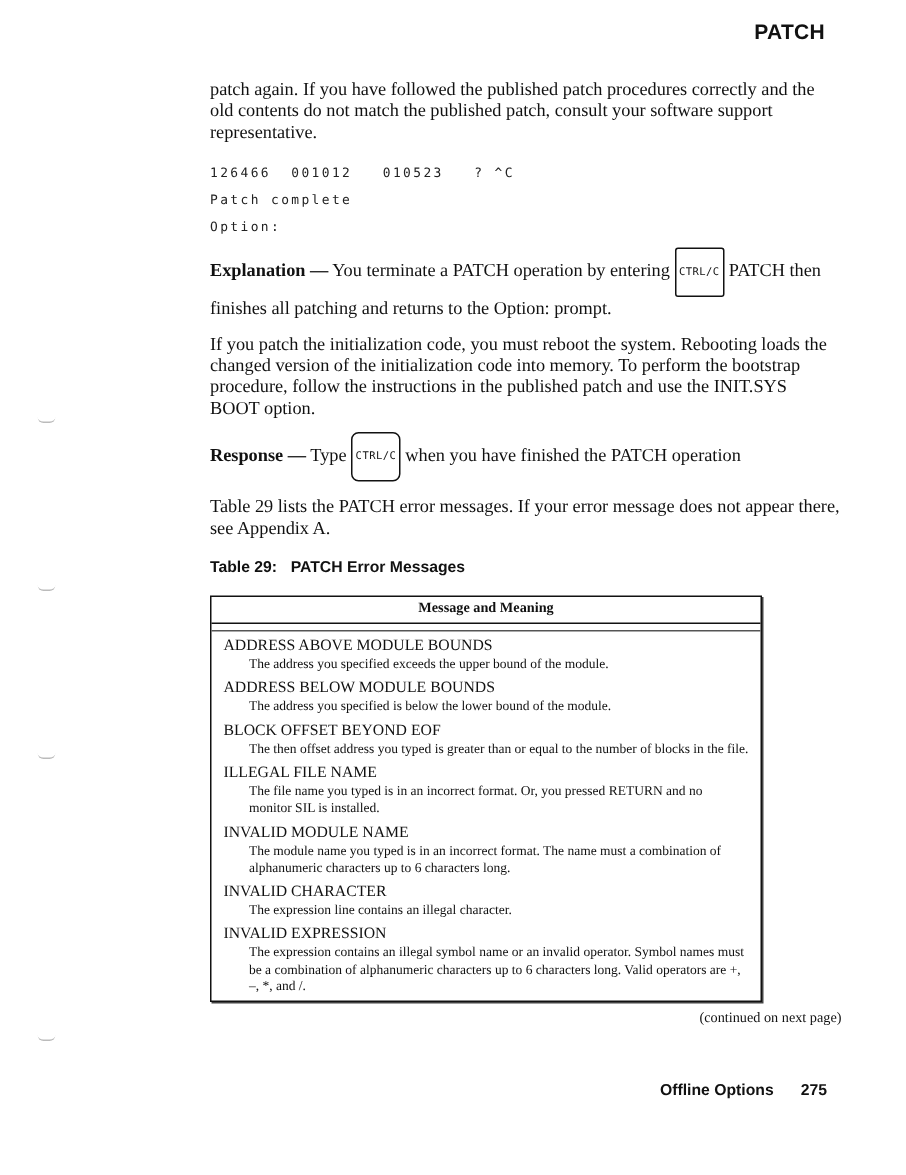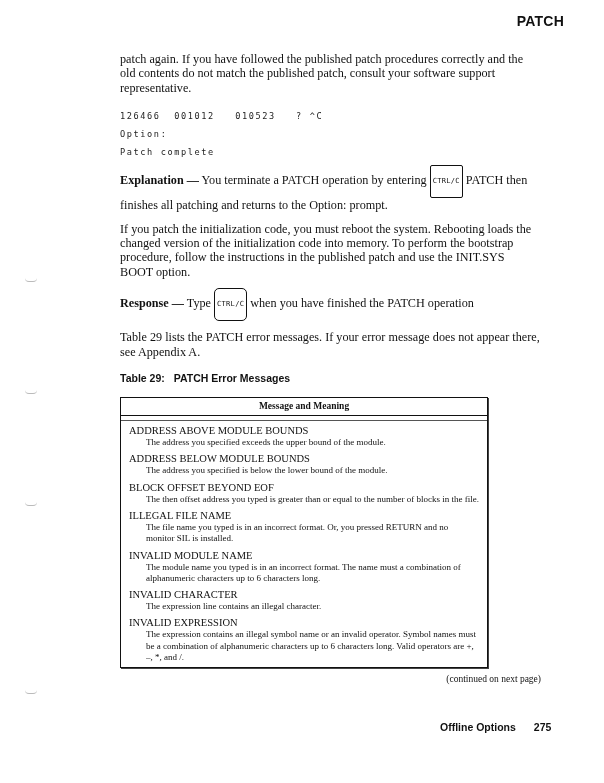--- a/index.html
+++ b/index.html
@@ -1,24 +1,24 @@
 <!DOCTYPE html>
 <html><head>
   <meta charset="utf-8">
   <style>
     html, body { margin: 0; padding: 0; background: #ffffff; }
     body {
       width: 604px; height: 783px; position: relative; overflow: hidden;
       font-family: "Liberation Serif", serif; color: #111;
     }
     .running-head {
-      position: absolute; right: 40px; top: 13px;
+      position: absolute; right: 54px; top: 13px;
       font-family: "Liberation Sans", sans-serif; font-weight: bold; font-size: 14px; letter-spacing: 0.2px; margin-left: 26px;
     }
-    .content { position: absolute; left: 120px; width: 420px; top: 52px; }
+    .content { position: absolute; left: 140px; width: 420px; top: 52px; }
     p.body {
       margin: 0 0 9px 0; font-size: 12.2px; line-height: 14.4px;
     }
     .mono {
       font-family: "DejaVu Sans Mono", monospace; font-size: 8.6px; letter-spacing: 1.6px;
       margin: 0 0 8px 0; white-space: pre; color: #222;
     }
     .mono.first { margin-top: 16px; }
     .label-bold { font-weight: bold; }
     .key {
@@ -67,22 +67,22 @@
 <div class="margin-mark" style="top:278px;"></div>
 <div class="margin-mark" style="top:390px;"></div>
 <div class="margin-mark" style="top:502px;"></div>
 <div class="margin-mark" style="top:690px;"></div>
 
 <div class="content">
   <p class="body">patch again. If you have followed the published patch procedures correctly and the old contents do not match the published patch, consult your software support representative.</p>
 
   <div>
     <div class="mono first">126466  001012   010523   ? ^C</div>
+    <div class="mono">Patch complete</div>
     <div class="mono">Option:</div>
-    <div class="mono">Patch complete</div>
   </div>
 
   <p class="body">
     <span class="label-bold">Explanation —</span><span> You terminate a PATCH operation by entering </span><span class="key">CTRL/C</span><span> PATCH then finishes all patching and returns to the Option: prompt.</span>
   </p>
 
   <p class="body">If you patch the initialization code, you must reboot the system. Rebooting loads the changed version of the initialization code into memory. To perform the bootstrap procedure, follow the instructions in the published patch and use the INIT.SYS BOOT option.</p>
 
   <p class="body">
     <span class="label-bold">Response —</span><span> Type </span><span class="key round">CTRL/C</span><span> when you have finished the PATCH operation</span>

